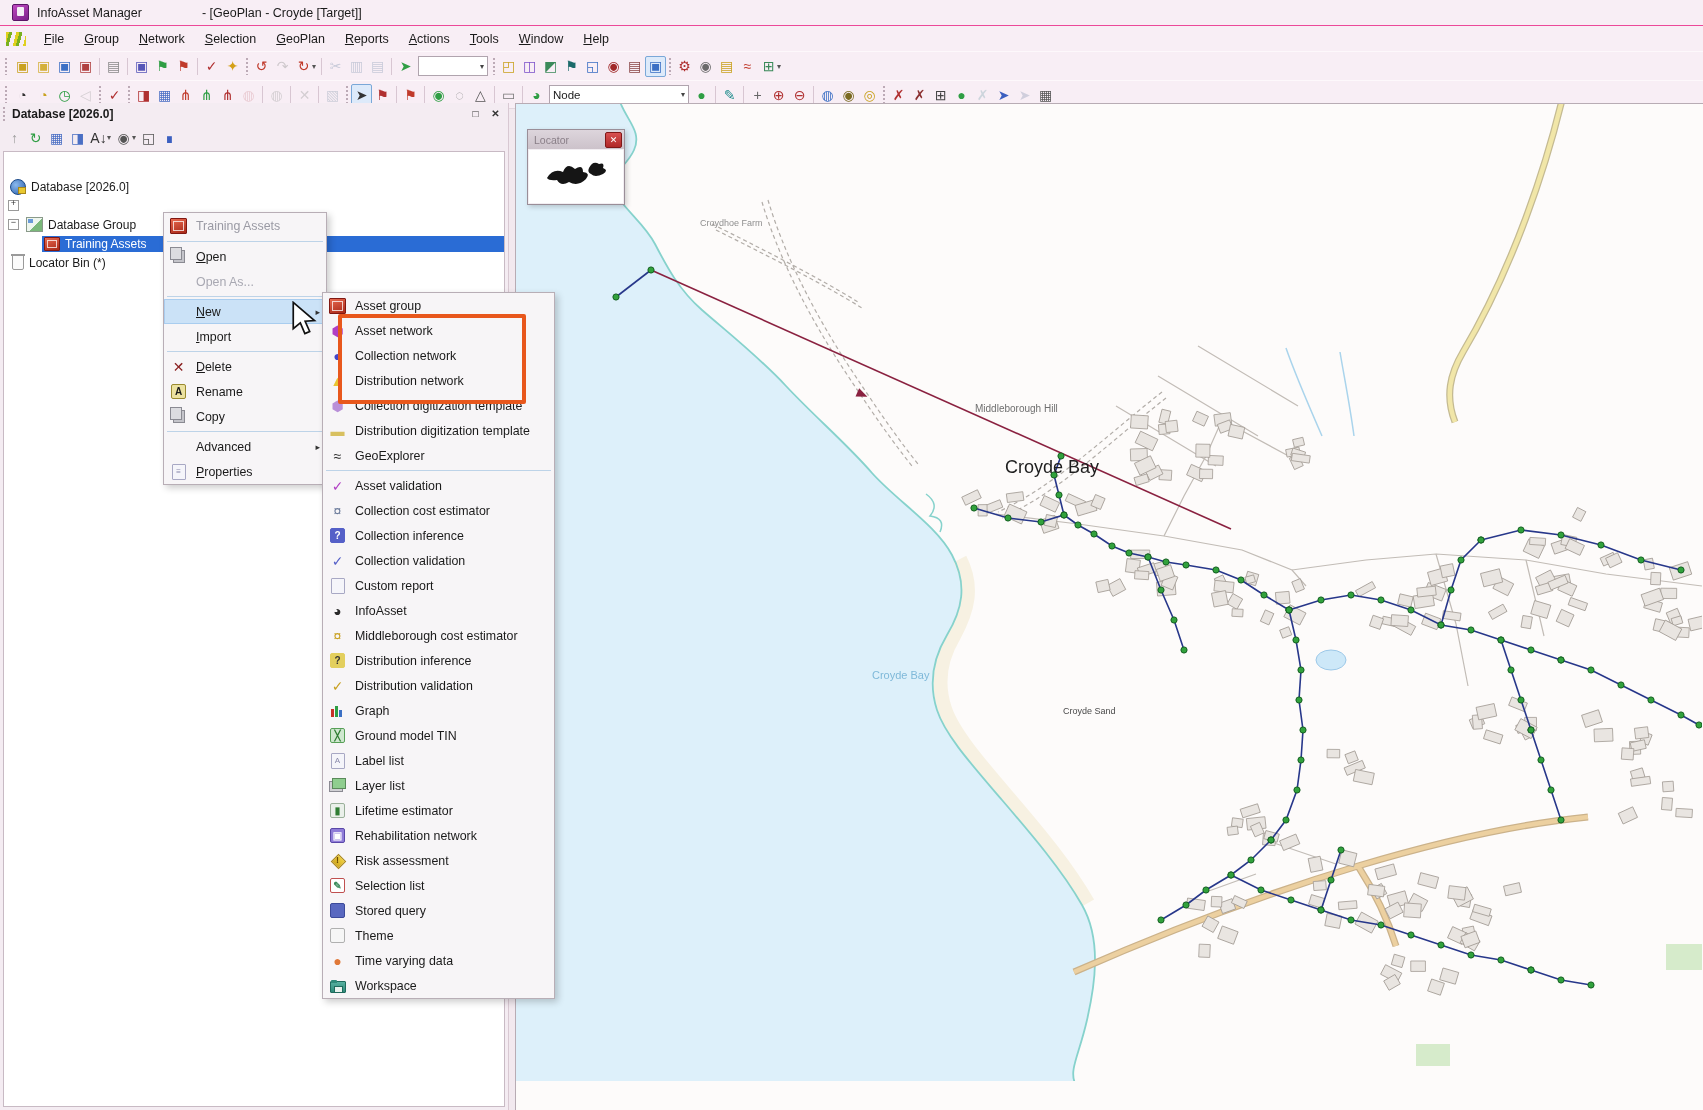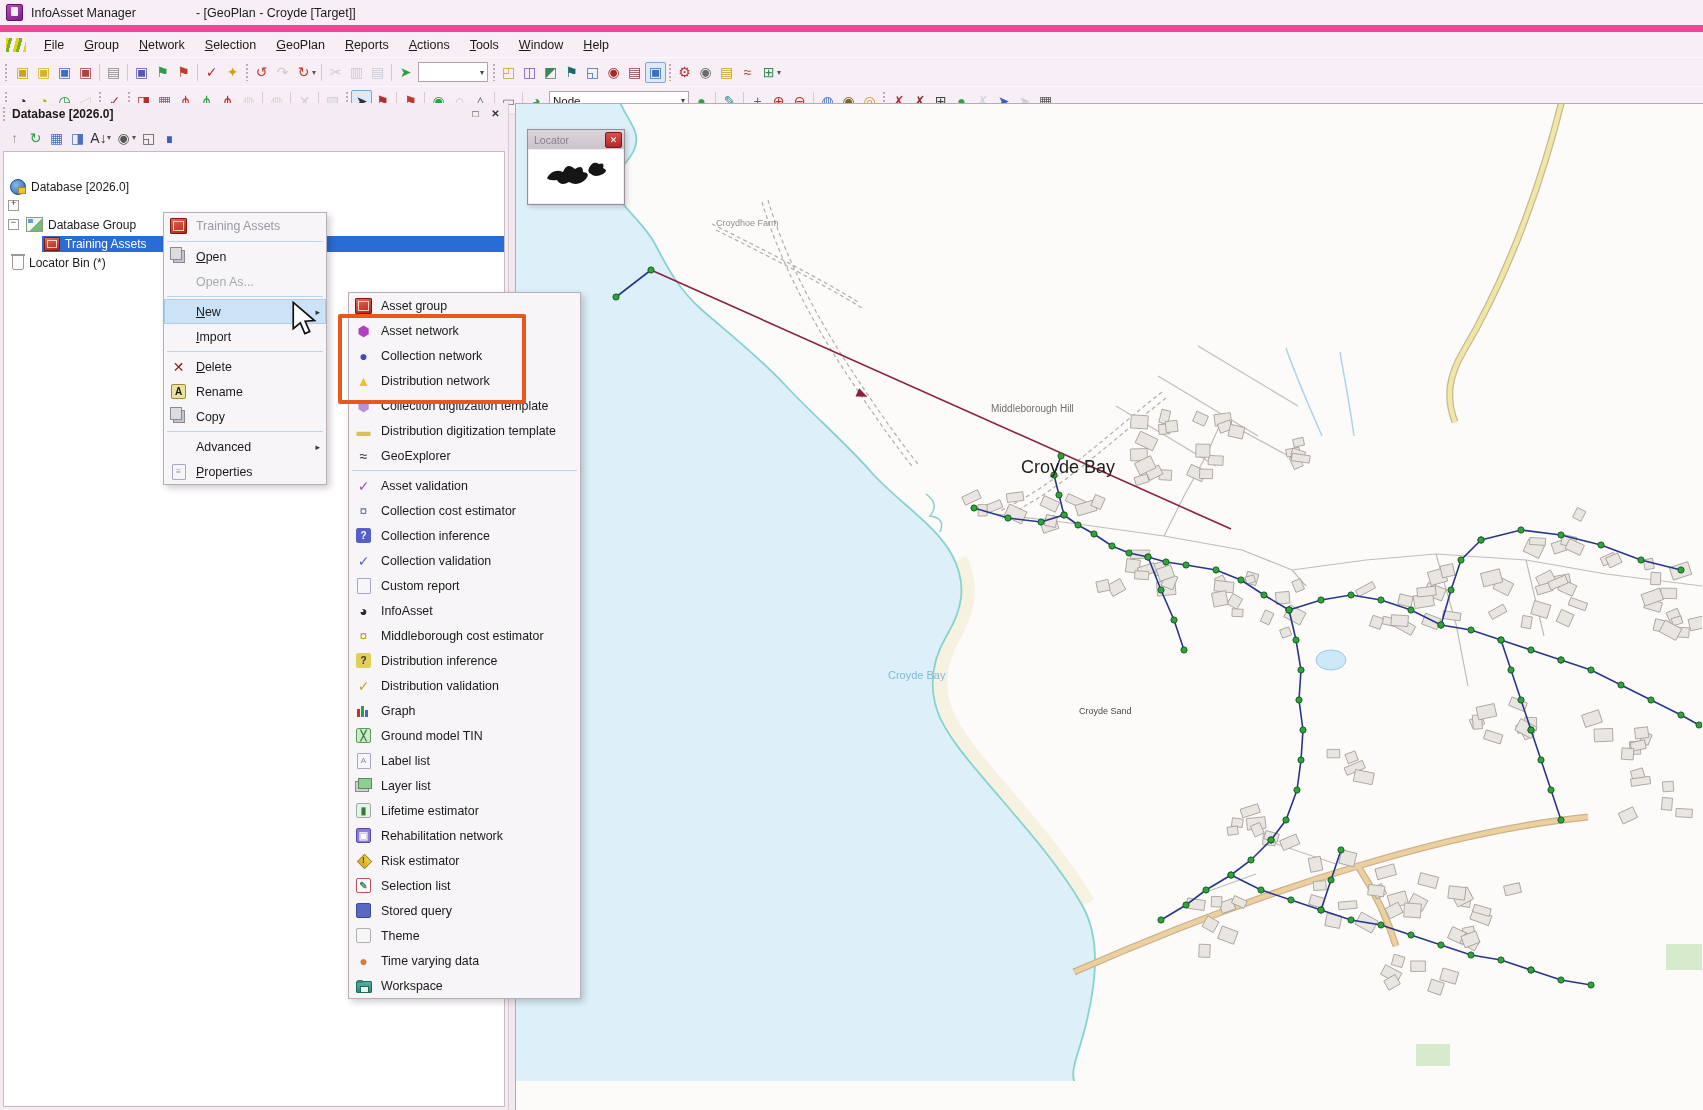--- a/index.html
+++ b/index.html
@@ -1,21 +1,21 @@
 <!DOCTYPE html>
 <html><head>
 <meta charset="utf-8">
 <style>
   html,body{margin:0;padding:0;}
   body{width:1703px;height:1110px;position:relative;overflow:hidden;
        font-family:"Liberation Sans",sans-serif;background:#f2e9ef;color:#1a1a1a;}
 
   
-  .titlebar{height:25px;display:flex;align-items:center;background:#f8eef5;border-bottom:7px solid #ec4899;
-            padding-left:6px;font-size:12.5px;}
+  .titlebar{height:25px;display:flex;align-items:center;background:#f8eef5;border-bottom:1px solid #ec4899;
+            padding-left:12px;font-size:12.5px;}
   .appicon{width:15px;height:15px;border-radius:2px;margin-right:8px;position:relative;
            background:linear-gradient(150deg,#c04ac0,#7a1f8a);border:1px solid #5a1566;}
   .appicon::after{content:"";position:absolute;left:4px;top:2px;width:7px;height:9px;background:#f4eef6;border-radius:1px;}
   .doctitle{margin-left:60px;}
   .menubar{height:25px;display:flex;align-items:center;background:#f8eef5;font-size:12.5px;padding-left:4px;}
   .mlogo{width:20px;height:14px;margin:0 8px 0 2px;
          background:repeating-linear-gradient(105deg,#e0d020 0 3px,#7ab020 3px 6px,rgba(0,0,0,0) 6px 10px);}
   .mi{display:inline-block;padding:3px 10px;}
   .mi::first-letter{text-decoration:underline;}
   .tbrow{display:flex;align-items:center;background:#f8eef5;border-top:1px solid #fdf8fb;padding:1px 0 1px 2px;}
@@ -58,21 +58,21 @@
   .ti-group::after{content:"";position:absolute;left:1px;top:1px;width:5px;height:4px;background:#6a9ad8;}
   .ti-asset,.ic-asset{width:14px;height:12px;background:linear-gradient(160deg,#e86a50,#a82818);border:1px solid #801812;border-radius:1px;}
   .ti-asset::after,.ic-asset::after{content:"";position:absolute;inset:2px;border:1px solid rgba(255,255,255,.75);}
   .ti-bin{width:10px;height:13px;background:#fbfbfb;border:1px solid #9a9a9a;border-radius:0 0 2px 2px;margin-left:2px;}
   .ti-bin::after{content:"";position:absolute;left:-2px;top:-2px;right:-2px;height:2px;background:#9a9a9a;}
 
   
   .menu{position:absolute;background:#f7f5f7;border:1px solid #b8aeb6;box-shadow:3px 3px 7px rgba(0,0,0,.2);
         z-index:50;font-size:12.4px;}
   #ctxmenu{left:163px;top:212px;width:162px;}
-  #submenu{left:322px;top:292px;width:231px;margin-left:26px;}
+  #submenu{left:322px;top:292px;width:231px;}
   .mrow{height:25px;display:flex;align-items:center;padding:0 4px 0 6px;position:relative;}
   .mrow.header{height:26px;color:#9a9aa4;}
   .mrow.dis{color:#a8a8b2;}
   .mrow.hi{background:#cbe2f7;box-shadow:inset 0 0 0 1px #a9cdef;}
   .mic{width:17px;margin-right:9px;display:flex;justify-content:center;flex:none;}
   .mlabel{display:inline-block;}
   .mlabel.u::first-letter{text-decoration:underline;}
   .arr{position:absolute;right:6px;font-size:9px;color:#333;}
   .msep{height:1px;background:#bdd3e8;margin:2px 3px;}
 
@@ -106,21 +106,21 @@
   .mapwin{position:absolute;left:515px;top:103px;width:1187px;height:1007px;background:#f5eef3;
           border:1px solid #b8acb4;display:flex;flex-direction:column;}
   .maptabs{height:29px;background:#f4ecf2;border-bottom:1px solid #a8a0a8;display:flex;align-items:flex-end;padding-left:13px;}
   .maptab{height:26px;background:#fcfafc;border:1px solid #a8a0a8;border-bottom:1px solid #fcfafc;margin-bottom:-1px;
           display:flex;align-items:center;gap:7px;padding:0 16px 0 9px;font-size:12.5px;border-radius:2px 2px 0 0;}
   .gicon{width:13px;height:13px;border-radius:50%;border:1px solid #444;
          background:radial-gradient(circle at 62% 40%,#d84848 0 36%,rgba(0,0,0,0) 37%),
                     linear-gradient(120deg,#3b5fc4 40%,#7a3ab0 75%);}
   .mapbody{flex:1;position:relative;background:#fdfbfa;overflow:hidden;}
   .mapbody svg{position:absolute;left:0;top:0;}
-  .maplabel{position:absolute;white-space:nowrap;transform:translateY(-50%);z-index:4;margin-left:16px;}
+  .maplabel{position:absolute;white-space:nowrap;transform:translateY(-50%);z-index:4;}
   .locator{position:absolute;left:11px;top:25px;width:96px;height:74px;background:#f2eef2;border:1px solid #9a8e98;
            box-shadow:2px 2px 5px rgba(0,0,0,.18);z-index:5;display:flex;flex-direction:column;}
   .lochead{height:19px;background:linear-gradient(#ddd5dc,#ccc2ca);display:flex;align-items:center;
            font-size:10.5px;color:#8a7f88;padding-left:6px;position:relative;}
   .locx{position:absolute;right:2px;top:2px;width:15px;height:14px;background:linear-gradient(#d85050,#b02828);
         border:1px solid #801818;color:#fff;font-size:9px;display:flex;align-items:center;justify-content:center;border-radius:2px;}
   .locbody{flex:1;background:#fff;margin:1px;position:relative;}
 </style>
 </head>
 <body>
@@ -1018,21 +1018,21 @@
     <div class="mrow">
       <span class="mic">
         <span class="ic ic-sq" style="background: rgb(143, 124, 216); border: 1px solid rgb(90, 72, 168); color: rgb(255, 255, 255);">▣</span>
       </span>
       <span class="mlabel">Rehabilitation network</span>
     </div>
     <div class="mrow">
       <span class="mic">
         <span class="ic ic-diamond"></span>
       </span>
-      <span class="mlabel">Risk estimator</span>
+      <span class="mlabel">Risk assessment</span>
     </div>
     <div class="mrow">
       <span class="mic">
         <span class="ic ic-sq" style="background: rgb(255, 255, 255); border: 1px solid rgb(192, 80, 80); color: rgb(58, 138, 90);">✎</span>
       </span>
       <span class="mlabel">Selection list</span>
     </div>
     <div class="mrow">
       <span class="mic">
         <span class="ic ic-sq" style="background: rgb(89, 104, 192); border: 1px solid rgb(60, 74, 154); color: rgb(0, 0, 0);"></span>

